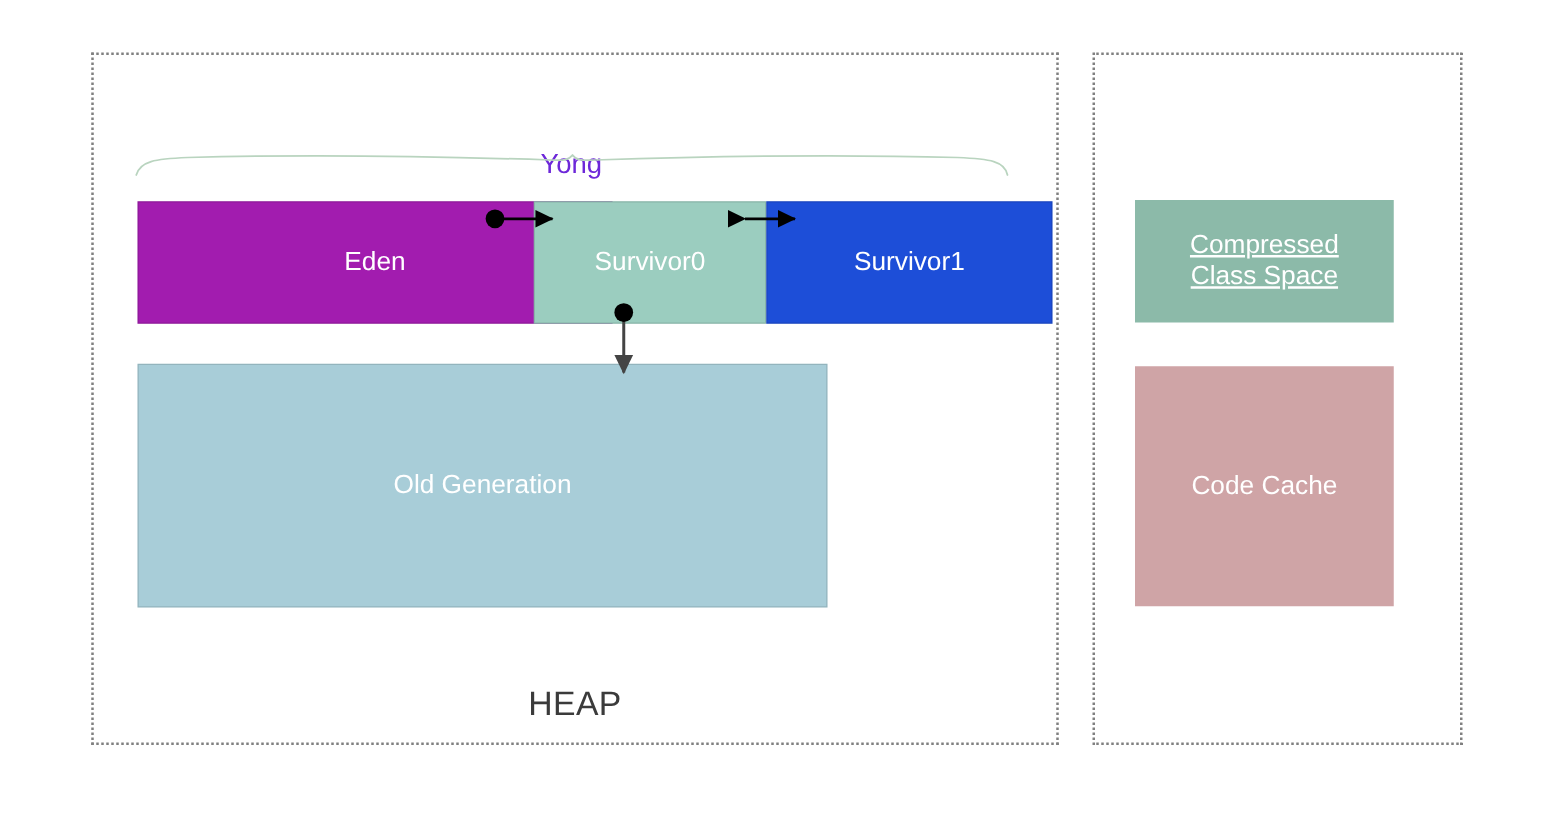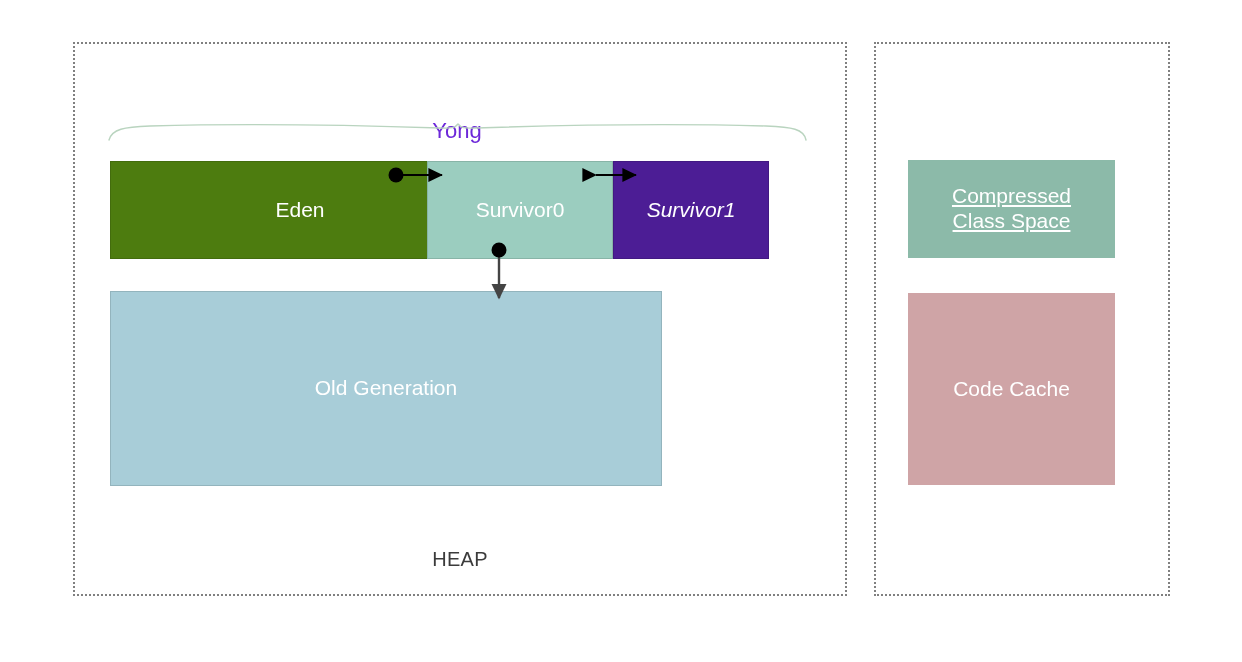--- a/index.html
+++ b/index.html
@@ -31,21 +31,21 @@
     box-sizing: border-box;
     background: transparent;
   }
   #heap-panel   { left: 73px;  top: 42px; width: 774px; height: 554px; }
   #meta-panel   { left: 874px; top: 42px; width: 296px; height: 554px; }
 
   
   .panel-caption {
     position: absolute;
     color: #3b3b3b;
-    font-size: 20px;
+    font-size: 27px;
     letter-spacing: 0.3px;
     white-space: nowrap;
     text-align: center;
   }
   #heap-caption { left: 73px;  top: 548px; width: 774px; }
   #meta-caption { left: 874px; top: 548px; width: 296px; }
 
   
   #yong-label {
     position: absolute;
@@ -67,23 +67,23 @@
     display: flex;
     align-items: center;
     justify-content: center;
     text-align: center;
     color: #ffffff;
     font-size: 21px;
     line-height: 1.18;
     user-select: none;
   }
 
-  #eden-box       { left: 110px; top: 161px; width: 380px; height: 98px;  background: #4d7c0f; align-items: center; }
+  #eden-box       { left: 110px; top: 161px; width: 380px; height: 98px;  background: #a21caf; align-items: center; }
   #survivor0-box  { left: 427px; top: 161px; width: 186px; height: 98px;  background: #9bcdbf; }
-  #survivor1-box  { left: 613px; top: 161px; width: 156px; height: 98px;  background: #4c1d95; font-style: italic; }
+  #survivor1-box  { left: 613px; top: 161px; width: 229px; height: 98px;  background: #1d4ed8; }
   #oldgen-box     { left: 110px; top: 291px; width: 552px; height: 195px; background: #a8cdd8; }
 
   #ccs-box        { left: 908px; top: 160px; width: 207px; height: 98px;  background: #8cbaa9; border: none; text-decoration: underline; }
   #codecache-box  { left: 908px; top: 293px; width: 207px; height: 192px; background: #cfa4a6; border: none; }
 
   
   #overlay {
     position: absolute;
     left: 0;
     top: 0;

